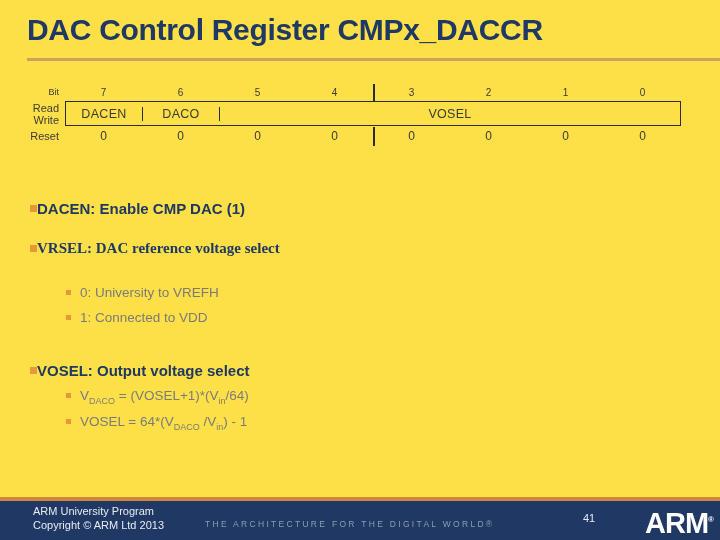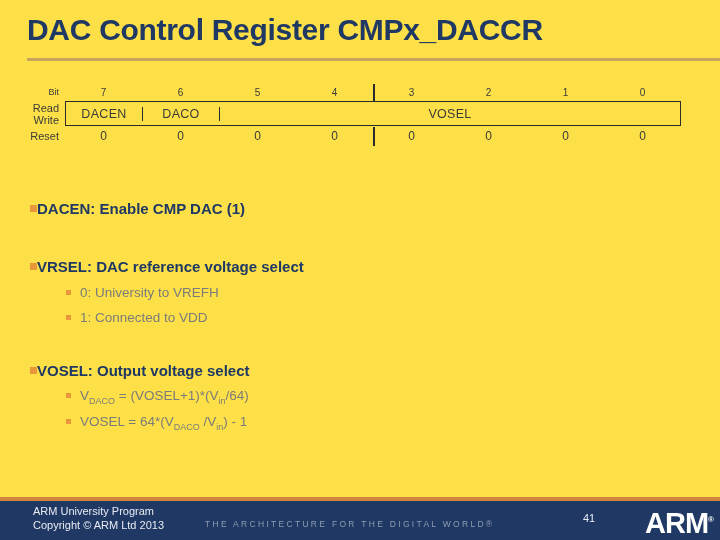--- a/index.html
+++ b/index.html
@@ -118,21 +118,21 @@
 
     <div class="reg-divider top"></div>
     <div class="reg-divider bottom"></div>
   </div>
 
   <div class="bullet-l1" style="top:200px;">
     <span class="sq"></span>
     <span class="txt">DACEN: Enable CMP DAC (1)</span>
   </div>
 
-  <div class="bullet-l1" style="top:258px;">
+  <div class="bullet-l1" style="top:240px;font-family:Liberation Serif, serif;">
     <span class="sq"></span>
     <span class="txt">VRSEL: DAC reference voltage select</span>
   </div>
   <div class="bullet-l2" style="top:285px;">
     <span class="sq"></span>
     <span class="txt">0: University to VREFH</span>
   </div>
   <div class="bullet-l2" style="top:310px;">
     <span class="sq"></span>
     <span class="txt">1: Connected to VDD</span>

